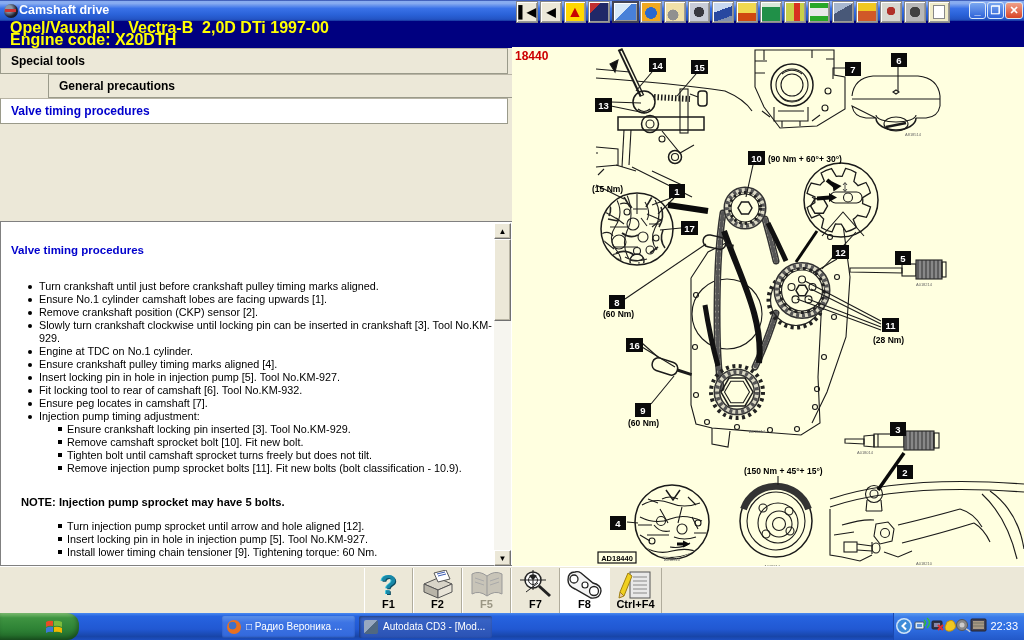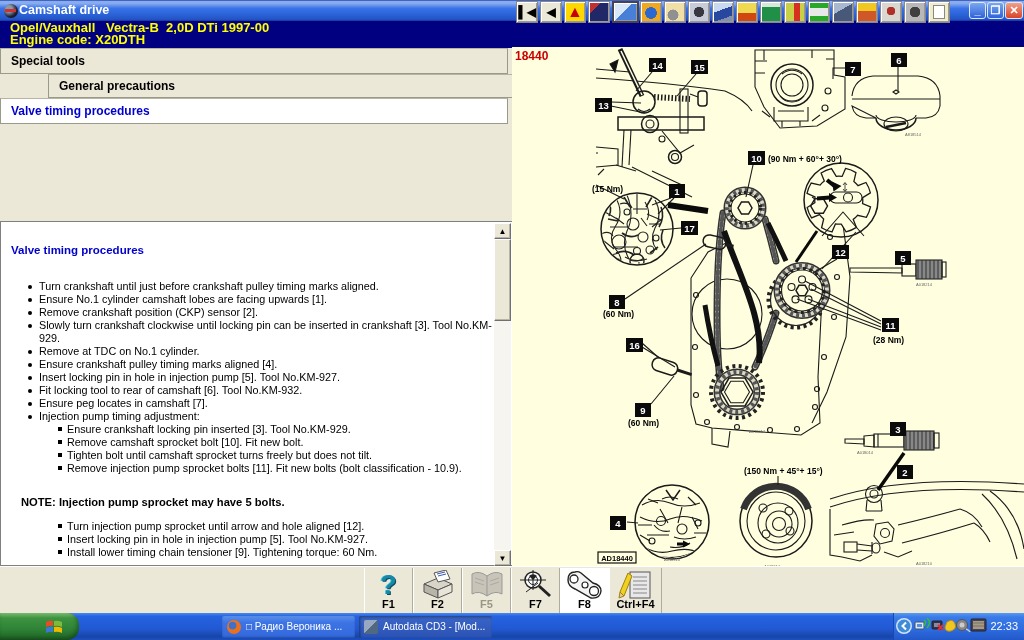--- a/index.html
+++ b/index.html
@@ -13,21 +13,21 @@
 #titleicon:before{content:"";position:absolute;left:1px;top:5px;width:11px;height:3px;background:#c33;}
 #titletext { position:absolute; left:19px; top:3px; color:#fff; font-weight:bold; font-size:12.5px; }
 
 .tb { position:absolute; top:1px; width:22px; height:22px; border:1px solid #888; background:#ECE8D8;
   box-shadow:inset 1px 1px 0 #fff, inset -1px -1px 0 #999; font-size:12px; text-align:center; line-height:20px; overflow:hidden;}
 
 .wb { position:absolute; top:2px; width:17px; height:17px; border-radius:3px; border:1px solid #dce8f8;
   color:#fff; font-size:11px; font-weight:bold; text-align:center; line-height:14px; }
 
 #navy { position:absolute; left:0; top:21px; width:1024px; height:27px; background:#000080; color:#FFFF00;
-  font-weight:bold; font-size:13px; padding:1px 0 0 10px; line-height:12px; }
+  font-weight:bold; font-size:16px; padding:1px 0 0 10px; line-height:12px; }
 
 .acc { position:absolute; left:0; width:508px; background:#ECE8D8; border:1px solid #9a9a8a;
   border-top-color:#b8b4a4; font-weight:bold; font-size:12px; color:#000; padding-left:10px; }
 #acc3 { background:#fff; color:#0000CC; }
 
 #panel { position:absolute; left:0; top:221px; width:512px; height:345px; background:#fff;
   border:1px solid #808080; border-right:none; overflow:hidden; }
 #panelinner { position:absolute; left:0; top:0; width:494px; font-size:10.8px; color:#000; }
 #ph { color:#0000CC; font-weight:bold; font-size:11.5px; margin:22px 0 0 10px; }
 ul.b1 { list-style:none; margin-top:24px; }
@@ -101,21 +101,21 @@
   <div class="acc" id="acc3" style="top:98px;height:26px;line-height:25px;">Valve timing procedures</div>
 
   <div id="panel">
     <div id="panelinner">
       <div id="ph">Valve timing procedures</div>
       <ul class="b1">
         <li>Turn crankshaft until just before crankshaft pulley timing marks aligned.</li>
         <li>Ensure No.1 cylinder camshaft lobes are facing upwards [1].</li>
         <li>Remove crankshaft position (CKP) sensor [2].</li>
         <li>Slowly turn crankshaft clockwise until locking pin can be inserted in crankshaft [3]. Tool No.KM-929.</li>
-        <li>Remove at TDC on No.1 cylinder.</li>
+        <li>Engine at TDC on No.1 cylinder.</li>
         <li>Ensure crankshaft pulley timing marks aligned [4].</li>
         <li>Insert locking pin in hole in injection pump [5]. Tool No.KM-927.</li>
         <li>Fit locking tool to rear of camshaft [6]. Tool No.KM-932.</li>
         <li>Ensure peg locates in camshaft [7].</li>
         <li>Injection pump timing adjustment:</li>
       </ul>
       <ul class="b2">
         <li>Ensure crankshaft locking pin inserted [3]. Tool No.KM-929.</li>
         <li>Remove camshaft sprocket bolt [10]. Fit new bolt.</li>
         <li>Tighten bolt until camshaft sprocket turns freely but does not tilt.</li>

